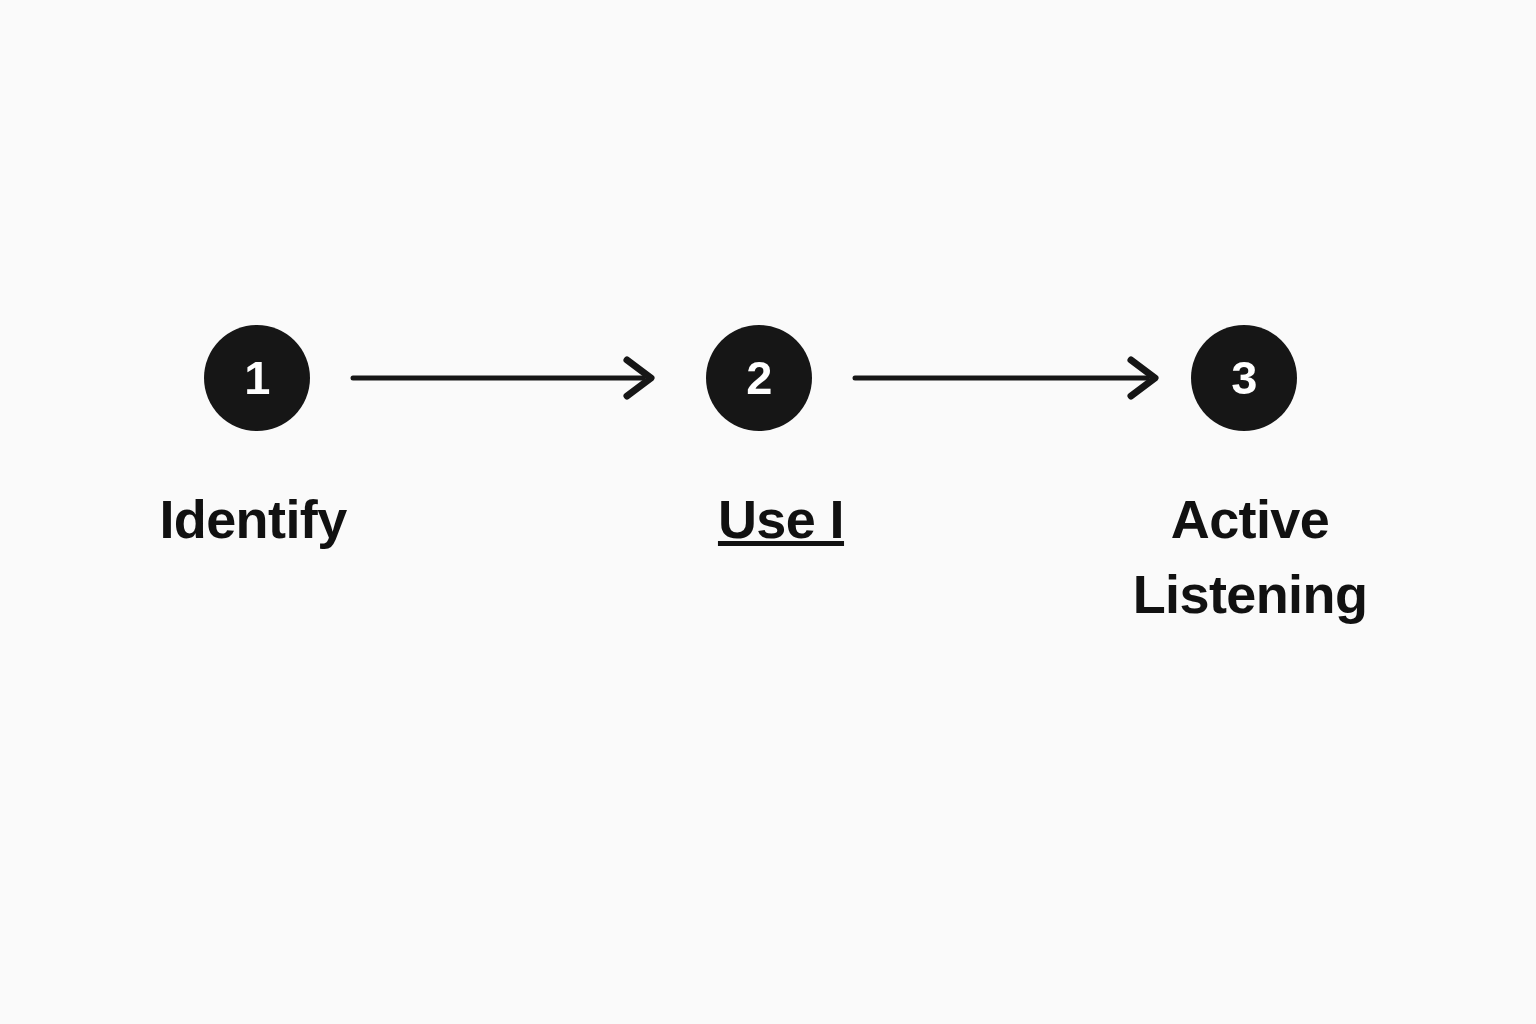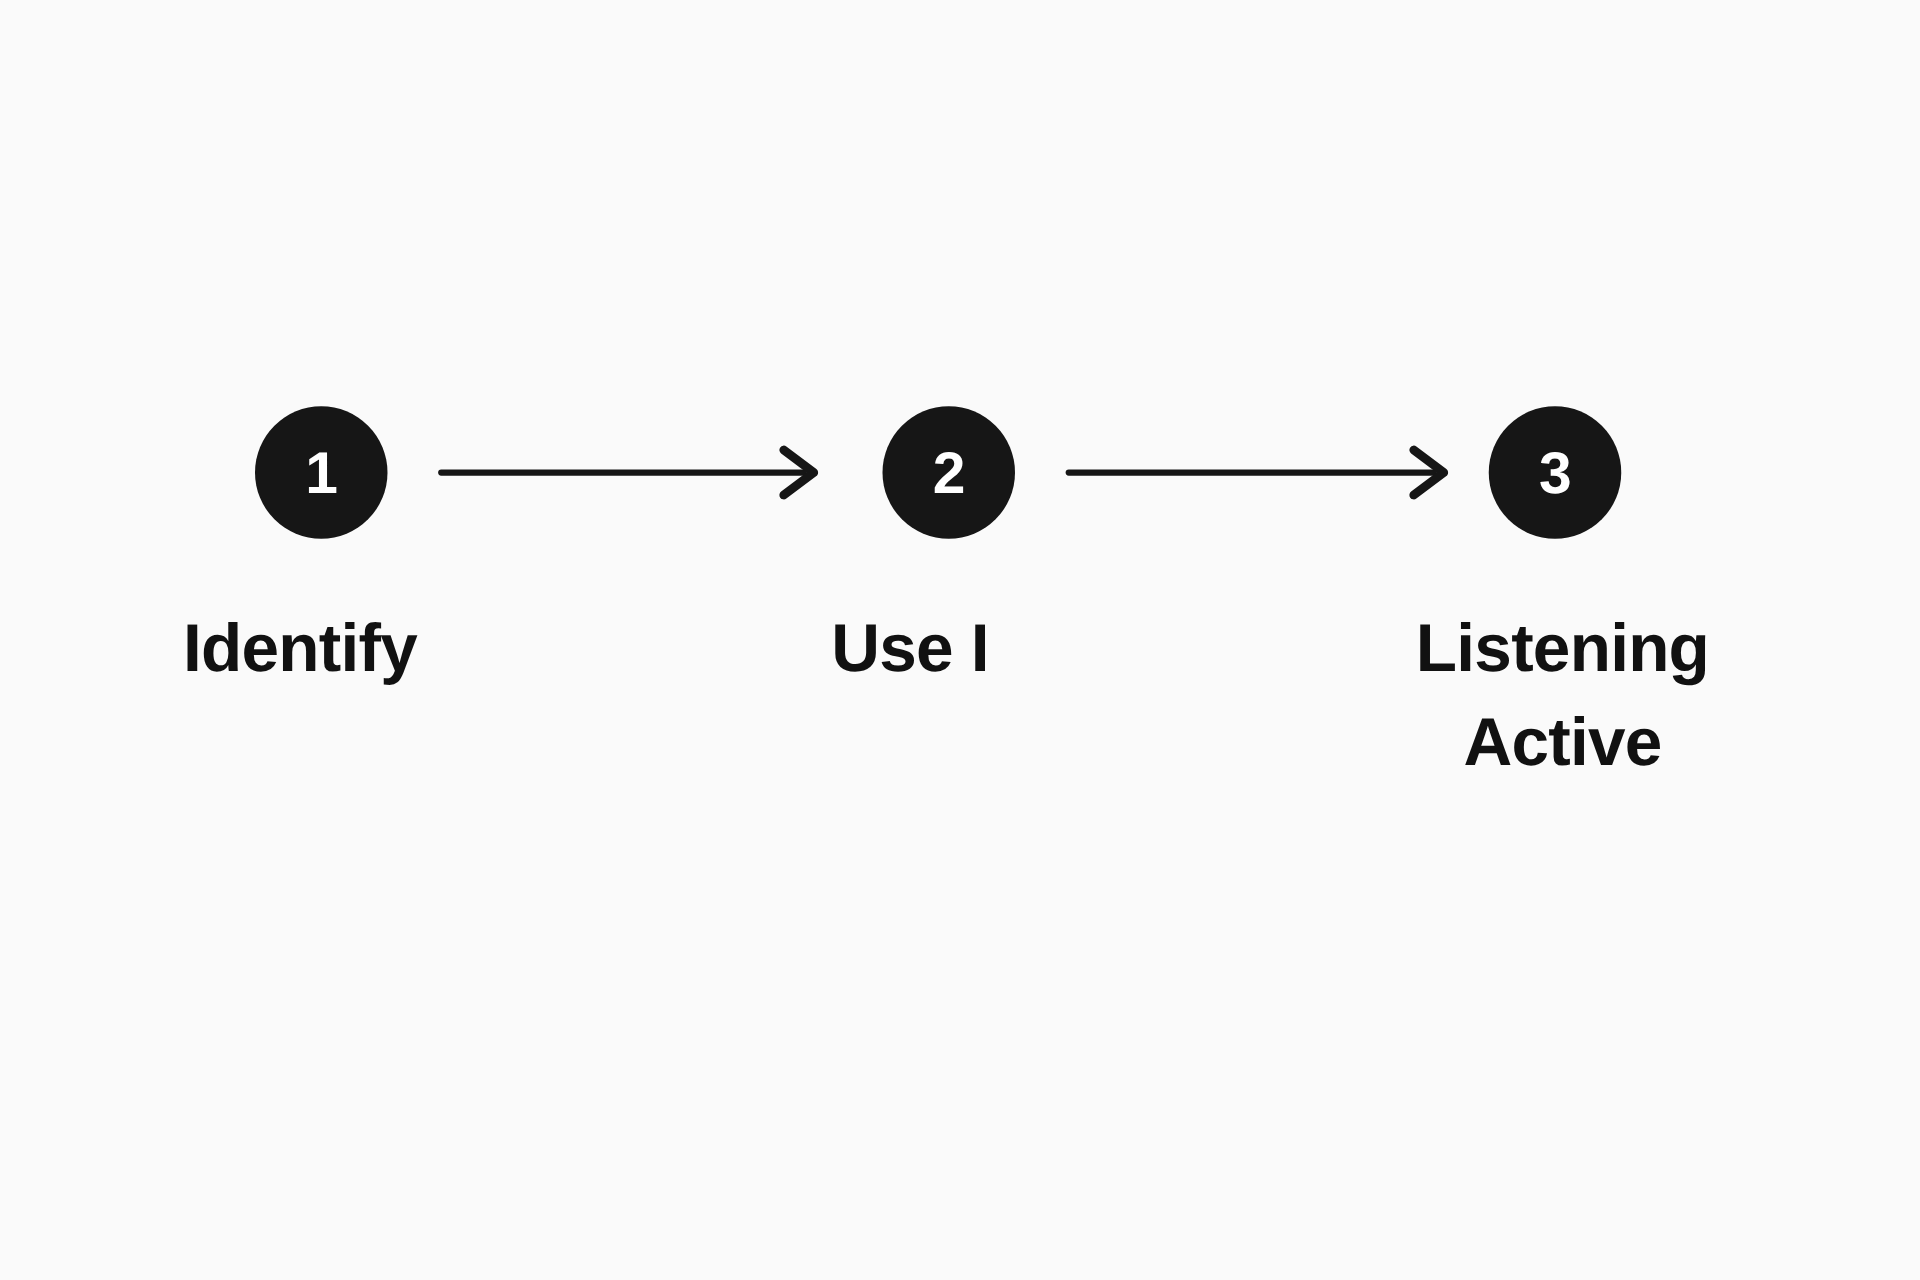--- a/index.html
+++ b/index.html
@@ -81,22 +81,22 @@
     top: 0;
     text-align: center;
     color: #111111;
     font-family: "Liberation Sans", sans-serif;
     font-size: 54px;
     font-weight: 700;
     line-height: 1.38;
     letter-spacing: -0.6px;
     white-space: nowrap;
   }
-  .step-label.l1 { left: 40px;   width: 400px; }
-  .step-label.l2 { left: 528px;  width: 400px; }
+  .step-label.l1 { left: 53px;   width: 400px; }
+  .step-label.l2 { left: 581px;  width: 400px; text-decoration: underline; }
   .step-label.l3 { left: 1050px; width: 400px; }
 
   .label-line { display: block; }
 </style>
 </head>
 <body>
 
 <div class="diagram-canvas">
 
   <div class="flow-row">
@@ -139,19 +139,19 @@
 
     <div class="step-label l1">
       <span class="label-line">Identify</span>
     </div>
 
     <div class="step-label l2">
       <span class="label-line">Use I</span>
     </div>
 
     <div class="step-label l3">
+      <span class="label-line">Active</span>
       <span class="label-line">Listening</span>
-      <span class="label-line">Active</span>
     </div>
 
   </div>
 
 </div>
 
 </body></html>

